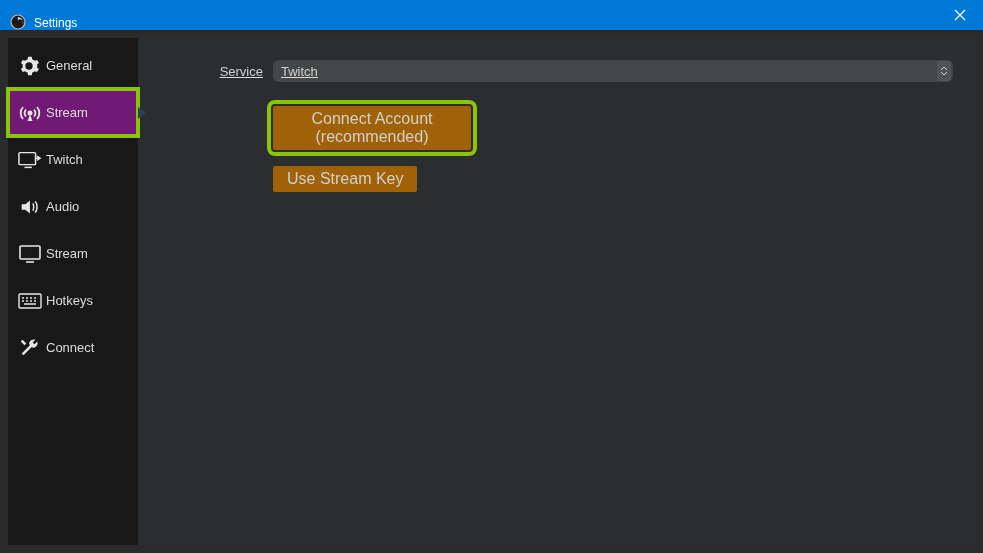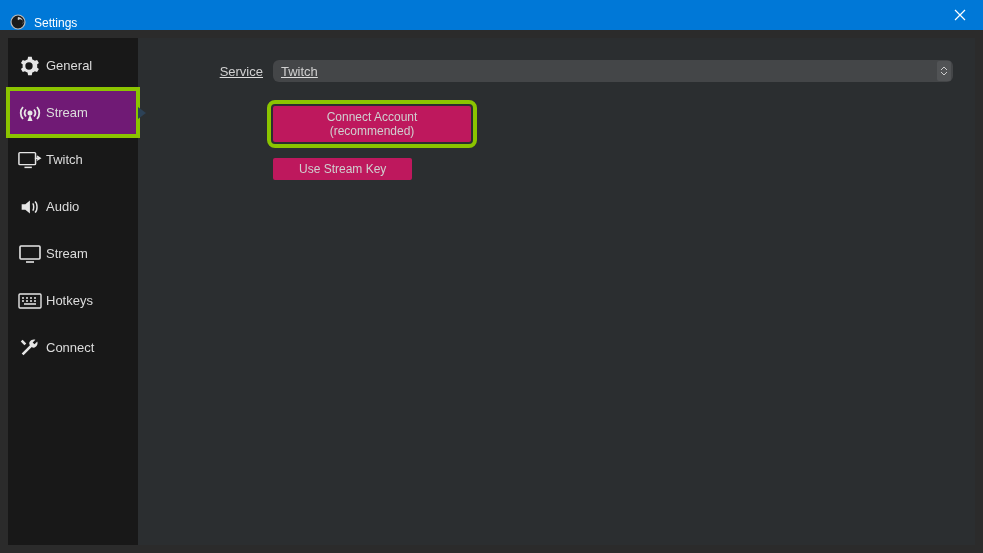--- a/index.html
+++ b/index.html
@@ -19,21 +19,21 @@
     .sidebar-item.hl { outline: 4px solid #8bc400; outline-offset: -2px; }
 
     .content { flex: 1; background: #2b2e30; padding: 22px 22px; }
     .row { display: flex; align-items: center; margin-bottom: 24px; text-decoration: underline; }
     .label { width: 113px; text-align: right; padding-right: 10px; color: #d0d0d0; }
     .select { flex: 1; background: #444648; color: #d0d0d0; height: 22px; display: flex; align-items: center; padding: 0 8px; font-size: 13px; position: relative; border-radius: 6px; }
     .select .spin { position: absolute; right: 2px; top: 1px; bottom: 1px; width: 14px; background: #515355; border-radius: 2px; display: flex; flex-direction: column; align-items: center; justify-content: center; }
     .select .spin svg { display: block; }
 
     .btnrow { display: flex; margin-left: 113px; margin-bottom: 6px; margin-top: 16px; }
-    .btn { background: #be185d; color: #d0d0d0; font-size: 12px; padding: 4px 26px; border-radius: 2px; cursor: pointer; display: inline-block; }
+    .btn { background: #a16207; color: #d0d0d0; font-size: 16px; padding: 4px 14px; border-radius: 2px; cursor: pointer; display: inline-block; }
     .btn.wide { width: 198px; text-align: center; }
     .btn.hl { outline: 4px solid #8bc400; outline-offset: 2px; }
     .btnrow.first { margin-top: 8px; }
   </style>
 </head>
 <body>
 
 <div class="titlebar">
   <span class="tb-icon">
     <svg width="16" height="16" viewBox="0 0 16 16">

